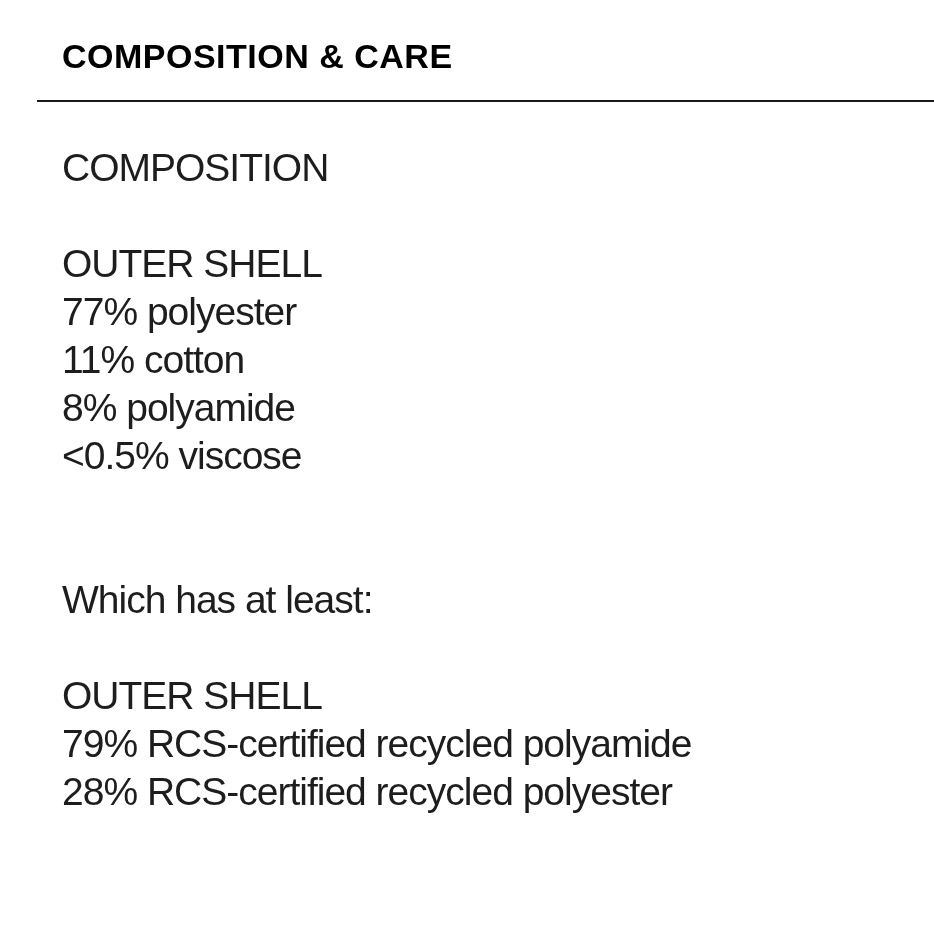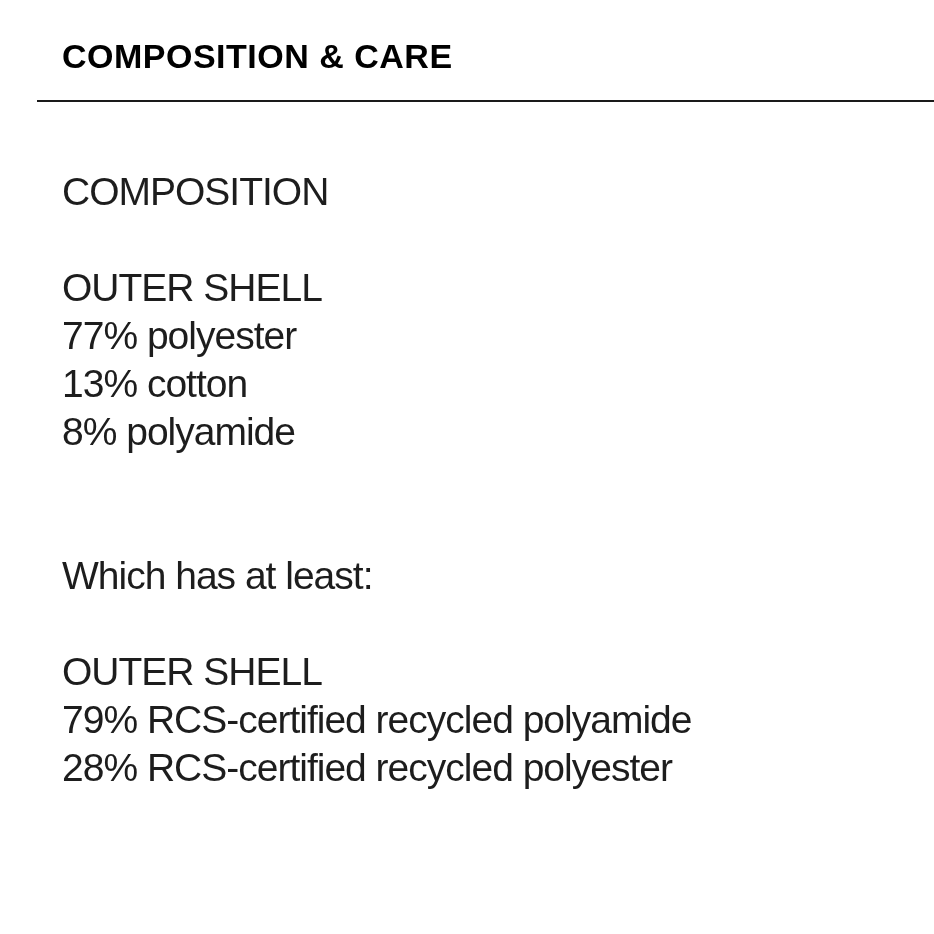--- a/index.html
+++ b/index.html
@@ -42,21 +42,20 @@
 
   .composition-lines {
     position: absolute;
     left: 62px;
     right: 30px;
     top: 144px;
     color: #1d1d1d;
     font-size: 39px;
     font-weight: 400;
     letter-spacing: -1px;
-    margin-top: 24px;
   }
 
   .line {
     height: 48px;
     line-height: 48px;
     white-space: nowrap;
   }
 
   .line.blank {
     
@@ -69,22 +68,23 @@
 
   <div class="panel-title">COMPOSITION &amp; CARE</div>
 
   <div class="divider"></div>
 
   <div class="composition-lines">
       <div class="line">COMPOSITION</div>
       <div class="line blank"></div>
       <div class="line">OUTER SHELL</div>
       <div class="line">77% polyester</div>
-      <div class="line">13% cotton</div>
+      <div class="line">11% cotton</div>
       <div class="line">8% polyamide</div>
+      <div class="line">&lt;0.5% viscose</div>
       <div class="line blank"></div>
       <div class="line blank"></div>
       <div class="line">Which has at least:</div>
       <div class="line blank"></div>
       <div class="line">OUTER SHELL</div>
       <div class="line">79% RCS-certified recycled polyamide</div>
       <div class="line">28% RCS-certified recycled polyester</div>
     </div>
 
 </div>

